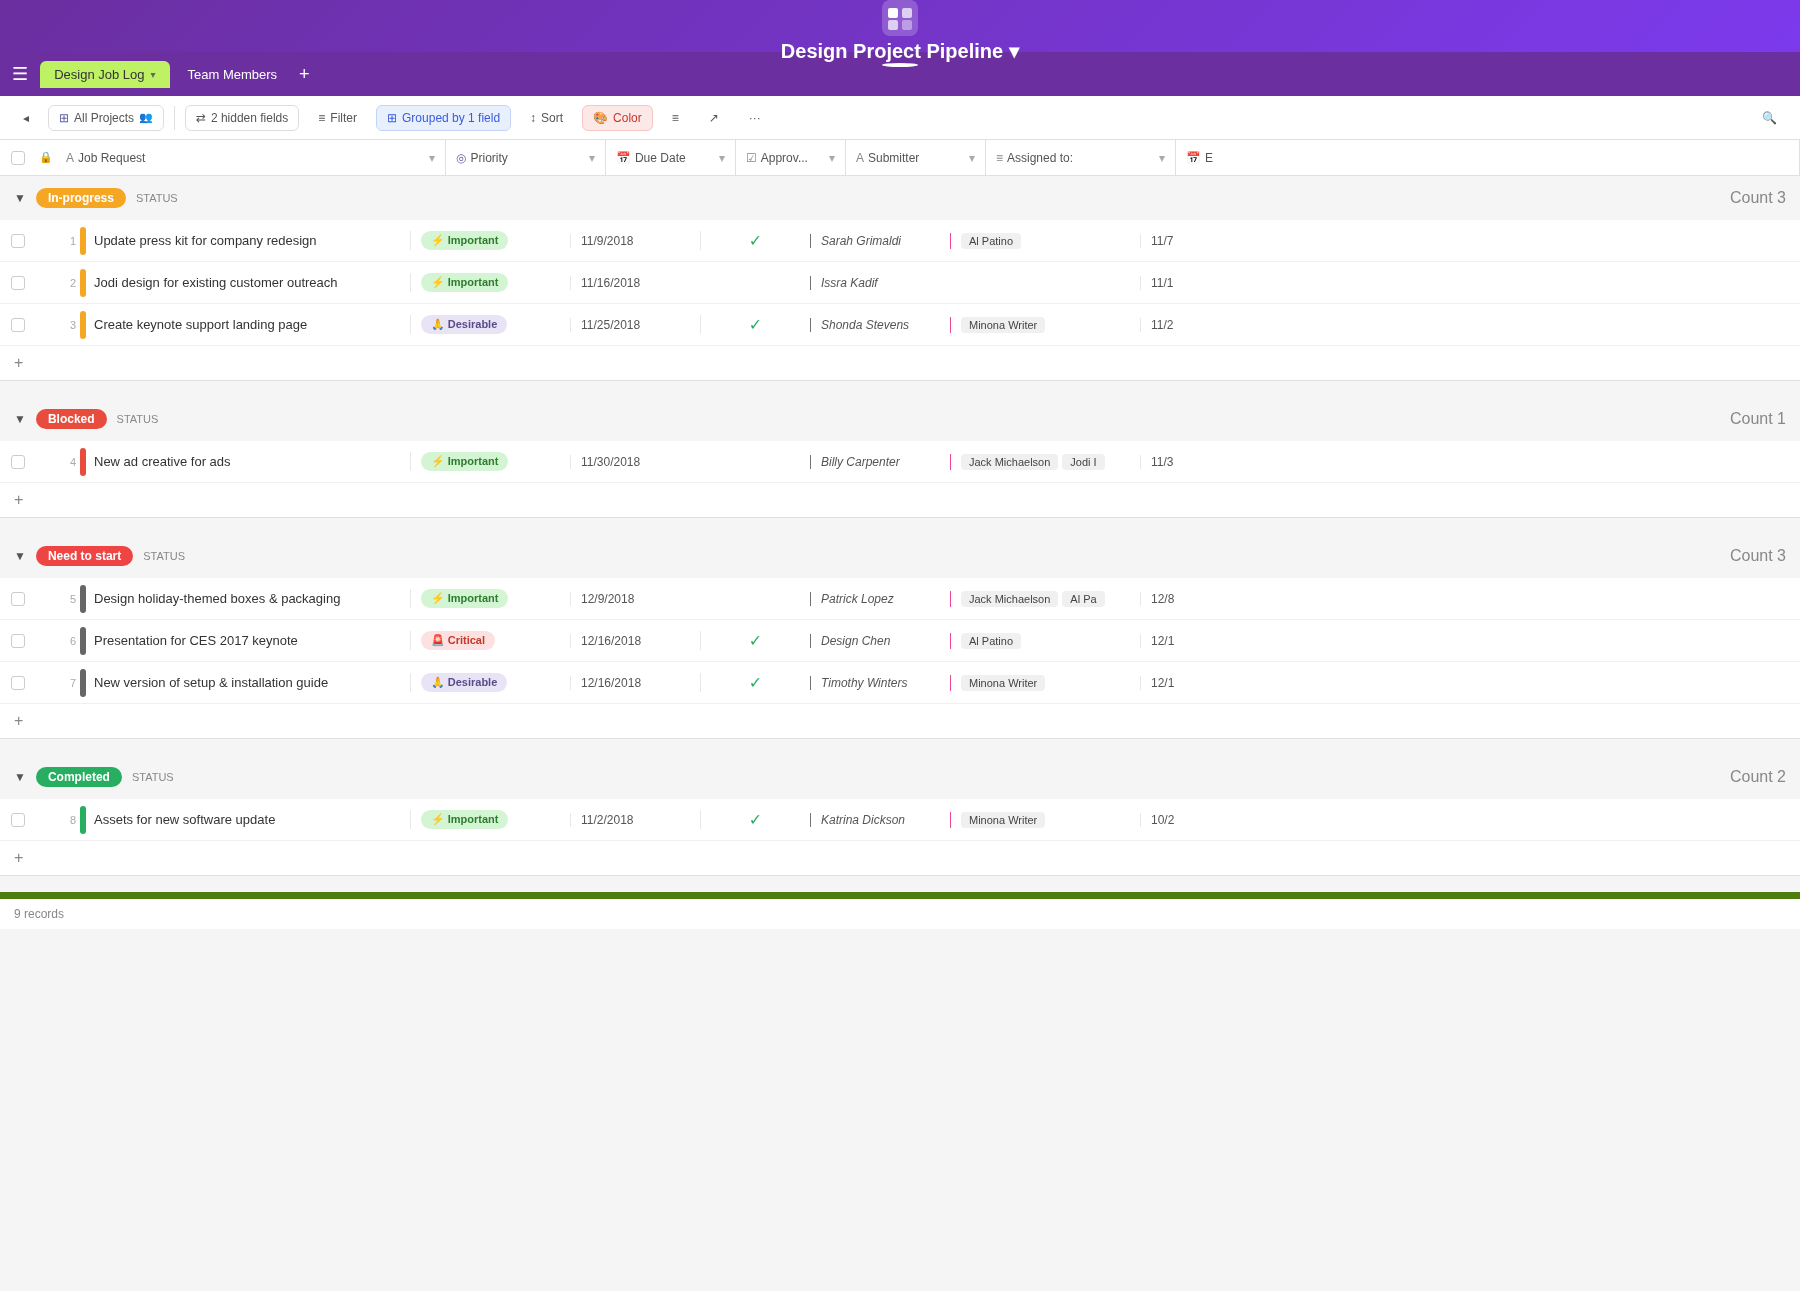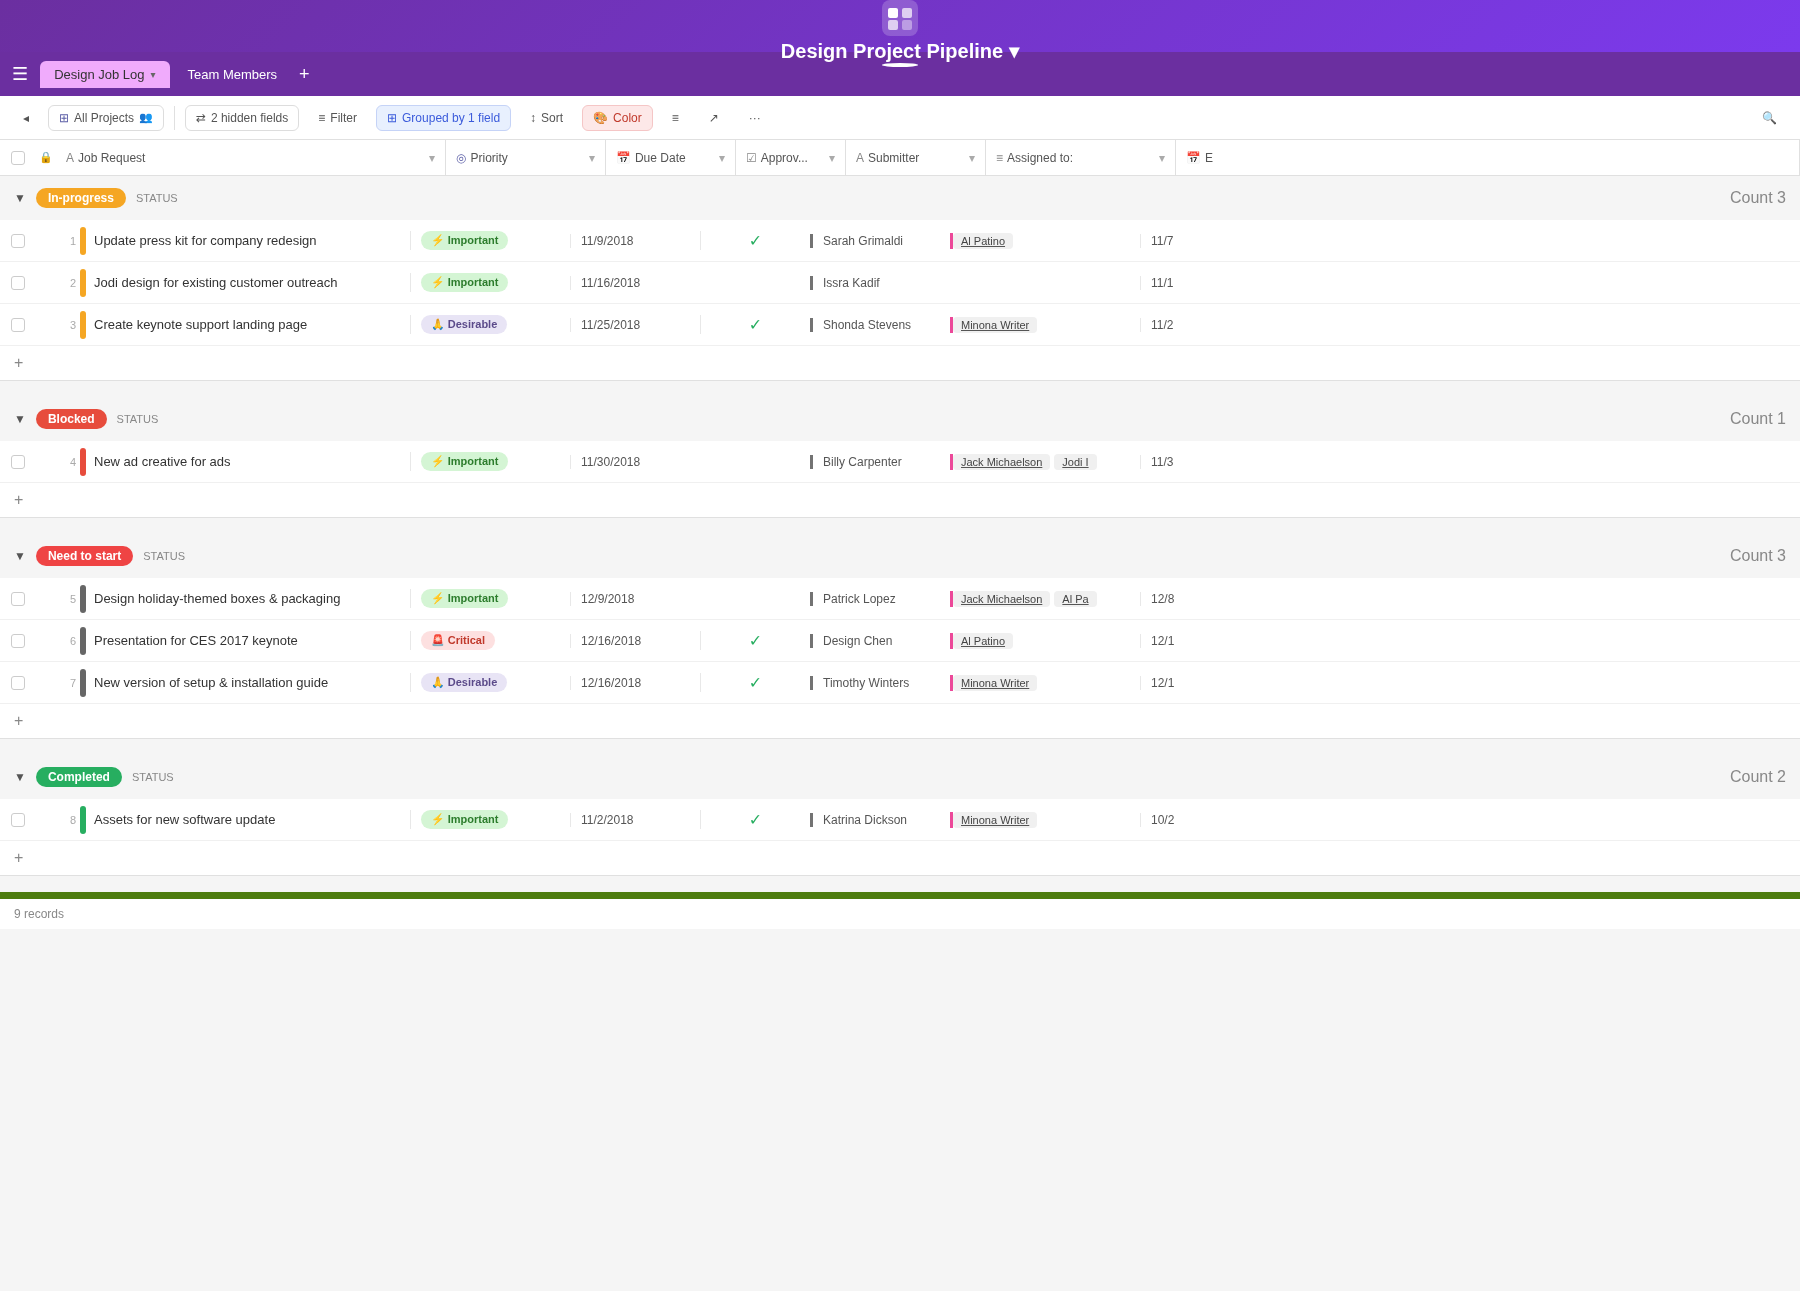--- a/index.html
+++ b/index.html
@@ -19,21 +19,21 @@
       background: #6b2fa0;
       display: flex; align-items: center;
       padding: 0 12px; height: 44px; gap: 4px;
     }
     .hamburger { color: white; font-size: 18px; margin-right: 8px; cursor: pointer; }
     .tab {
       display: flex; align-items: center; gap: 6px;
       padding: 6px 14px; border-radius: 6px 6px 0 0;
       font-size: 13px; font-weight: 500; cursor: pointer;
     }
-    .tab.active { background: #f0abfc; color: #333; }
+    .tab.active { background: #bef264; color: #333; }
     .tab.inactive { color: white; }
     .tab-add { color: white; font-size: 18px; margin-left: 4px; cursor: pointer; }
 
     
     .toolbar {
       background: white;
       display: flex; align-items: center;
       padding: 0 12px; height: 44px;
       border-bottom: 1px solid #e0e0e0; gap: 8px;
     }
@@ -98,22 +98,22 @@
       border-bottom: 1px solid #f0f0f0; height: 42px;
     }
     .cell-check { width: 36px; display: flex; align-items: center; justify-content: center; flex-shrink: 0; }
     .cell-lock { width: 20px; flex-shrink: 0; }
     .cell-num { width: 24px; font-size: 11px; color: #aaa; text-align: right; flex-shrink: 0; padding-right: 4px; }
     .cell-color-bar { width: 6px; height: 28px; border-radius: 3px; flex-shrink: 0; margin-right: 8px; }
     .cell-job { width: 316px; flex-shrink: 0; font-size: 13px; color: #333; white-space: nowrap; overflow: hidden; text-overflow: ellipsis; }
     .cell-priority { width: 160px; flex-shrink: 0; display: flex; align-items: center; padding: 0 10px; border-left: 1px solid #e8e8e8; }
     .cell-duedate { width: 130px; flex-shrink: 0; display: flex; align-items: center; padding: 0 10px; font-size: 12px; color: #555; border-left: 1px solid #e8e8e8; }
     .cell-approval { width: 110px; flex-shrink: 0; display: flex; align-items: center; justify-content: center; border-left: 1px solid #e8e8e8; }
-    .cell-submitter { width: 140px; flex-shrink: 0; display: flex; align-items: center; padding: 0 10px; font-size: 12px; color: #555; border-left: 3px solid #737373; white-space: nowrap; overflow: hidden; }
-    .cell-assigned { width: 190px; flex-shrink: 0; display: flex; align-items: center; padding: 0 0; font-size: 12px; color: #555; border-left: 3px solid #ec4899; gap: 4px; flex-wrap: nowrap; overflow: hidden; text-decoration: underline; }
+    .cell-submitter { width: 140px; flex-shrink: 0; display: flex; align-items: center; padding: 0 10px; font-size: 12px; color: #555; border-left: 1px solid #737373; white-space: nowrap; overflow: hidden; font-style: italic; }
+    .cell-assigned { width: 190px; flex-shrink: 0; display: flex; align-items: center; padding: 0 10px; font-size: 12px; color: #555; border-left: 1px solid #ec4899; gap: 4px; flex-wrap: nowrap; overflow: hidden; }
     .cell-extra { flex: 1; border-left: 1px solid #e8e8e8; display: flex; align-items: center; padding: 0 10px; font-size: 12px; color: #555; }
 
     .priority-badge {
       display: inline-flex; align-items: center; gap: 4px;
       padding: 3px 10px; border-radius: 20px;
       font-size: 11px; font-weight: 600;
     }
     .priority-important { background: #d4f5d4; color: #2d7d2d; }
     .priority-critical { background: #fde0e0; color: #c0392b; }
     .priority-desirable { background: #e8e4f5; color: #5b4a8a; }

